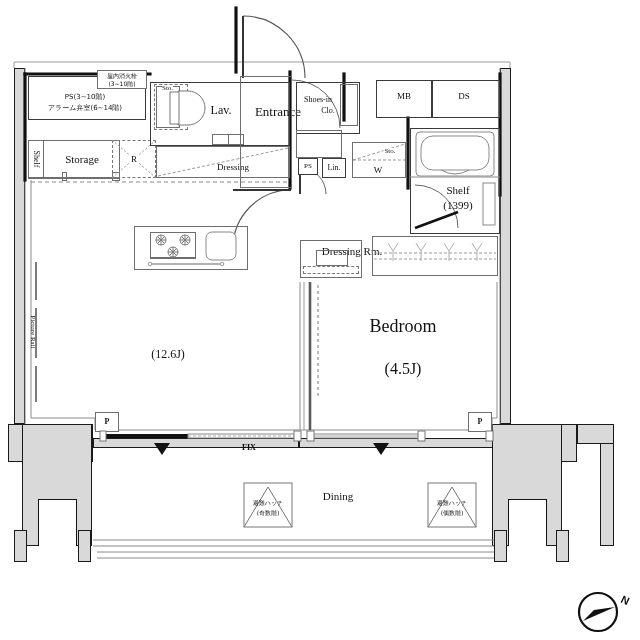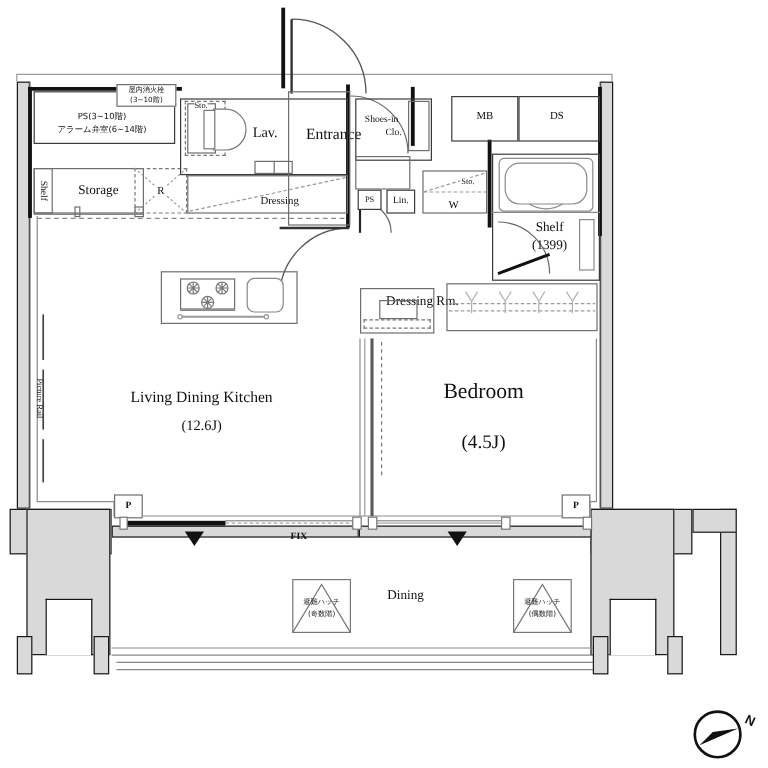--- a/index.html
+++ b/index.html
@@ -202,21 +202,20 @@
     <path d="M304,282 L304,430" stroke="#9a9a9a" stroke-width="1" fill="none"></path>
 
     <g stroke="#444" stroke-width="1.4" fill="none">
       <path d="M36,262 L36,300"></path>
       <path d="M36,308 L36,358"></path>
       <path d="M36,366 L36,402"></path>
     </g>
   </svg>
   <div class="lbl vert" style="left:32px;top:332px;font-size:7px;">Picture Rail</div>
 
-  <div class="lbl ctr" style="left:168px;top:331px;font-size:13px;">Living Dining Kitchen</div>
   <div class="lbl ctr" style="left:168px;top:355px;font-size:12px;">(12.6J)</div>
 
   <div class="lbl ctr" style="left:403px;top:326px;font-size:18px;">Bedroom</div>
   <div class="lbl ctr" style="left:403px;top:369px;font-size:16px;">(4.5J)</div>
 
   <div class="thin" style="left:372px;top:236px;width:126px;height:40px;"></div>
   <svg class="ov">
     <g stroke="#9a9a9a" stroke-width="1" fill="none" stroke-dasharray="3,2">
       <line x1="374" y1="253" x2="496" y2="253"></line>
       <line x1="374" y1="259" x2="496" y2="259"></line>

